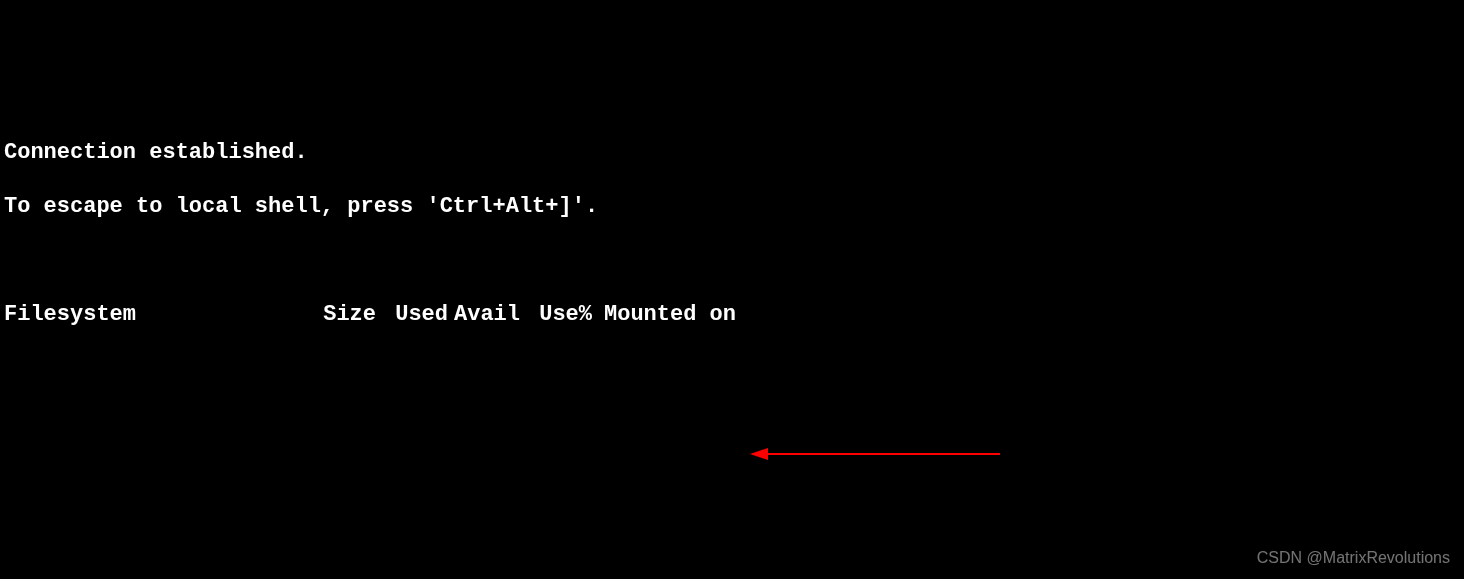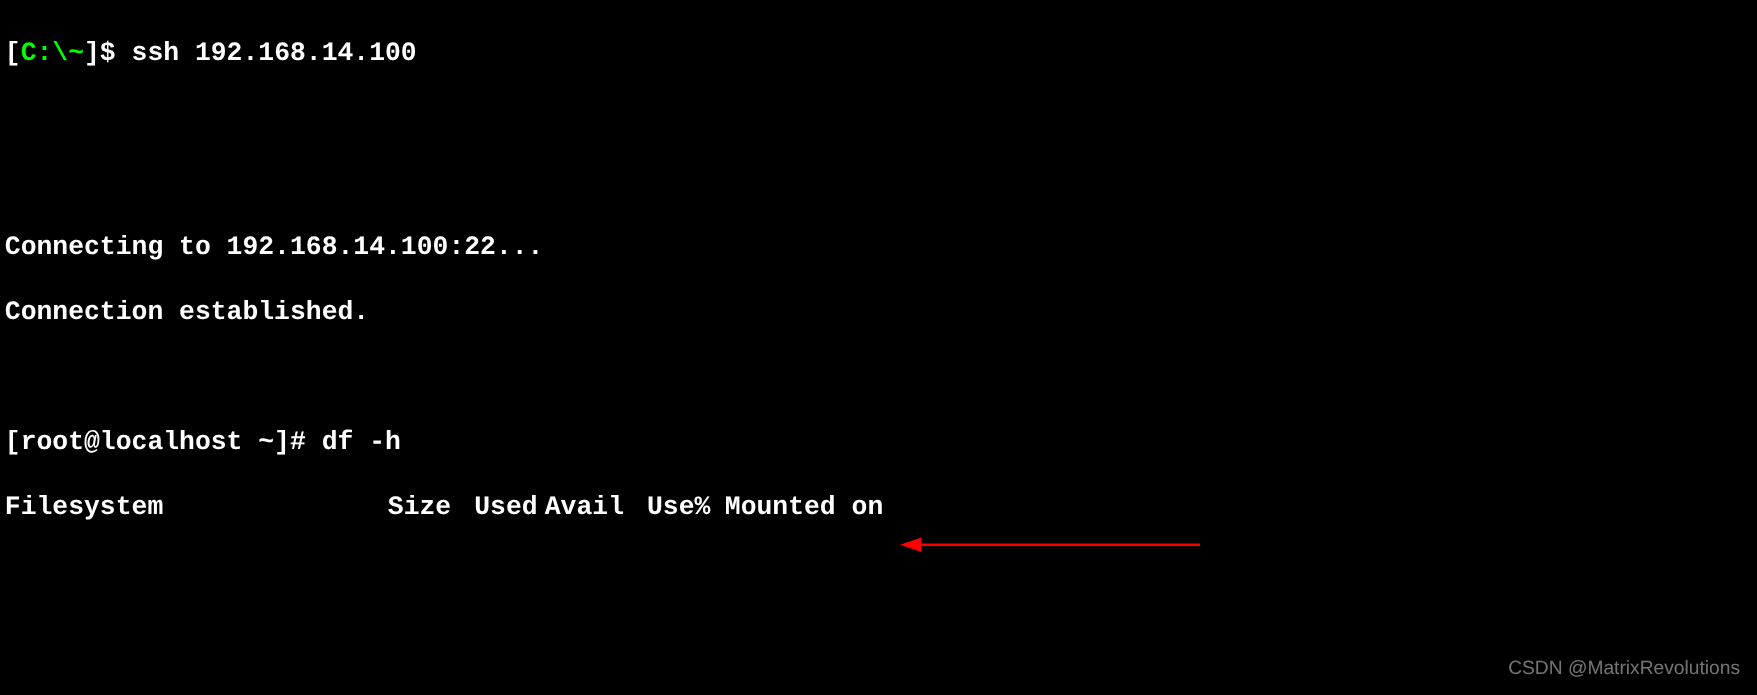--- a/index.html
+++ b/index.html
@@ -61,27 +61,25 @@
     .col-size { width: 72px; text-align: right; }
     .col-used { width: 72px; text-align: right; }
     .col-avail { width: 72px; text-align: right; }
     .col-usep { width: 72px; text-align: right; }
     .col-mount { padding-left: 12px; }
   </style>
 </head>
 <body>
 
 <div class="terminal">
-<div><span class="prompt-bracket">[</span><span class="prompt-path">C:\~</span><span class="prompt-bracket">]</span><span class="prompt-dollar">$</span><span> ssh 192.168.14.100</span></div>
 <div>&nbsp;</div>
 <div>&nbsp;</div>
-<div>Connecting to 192.168.14.100:22...</div>
 <div>Connection established.</div>
+<div>To escape to local shell, press 'Ctrl+Alt+]'.</div>
 <div>&nbsp;</div>
-<div><span>[root@localhost ~]# </span><span>df -h</span></div>
 <div class="df-row"><span class="col-fs">Filesystem</span><span class="col-size">Size</span><span class="col-used">Used</span><span class="col-avail">Avail</span><span class="col-usep">Use%</span><span class="col-mount">Mounted on</span></div>
 
 
 
 
 
 
 
 
 

